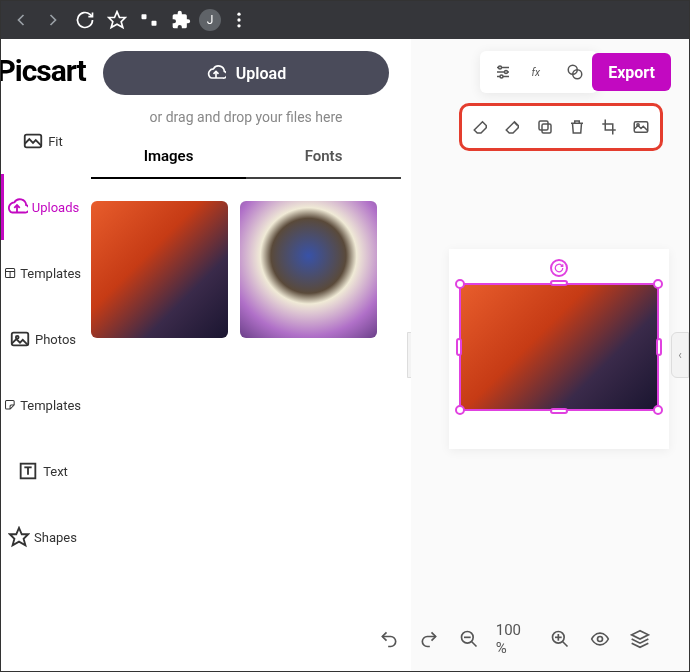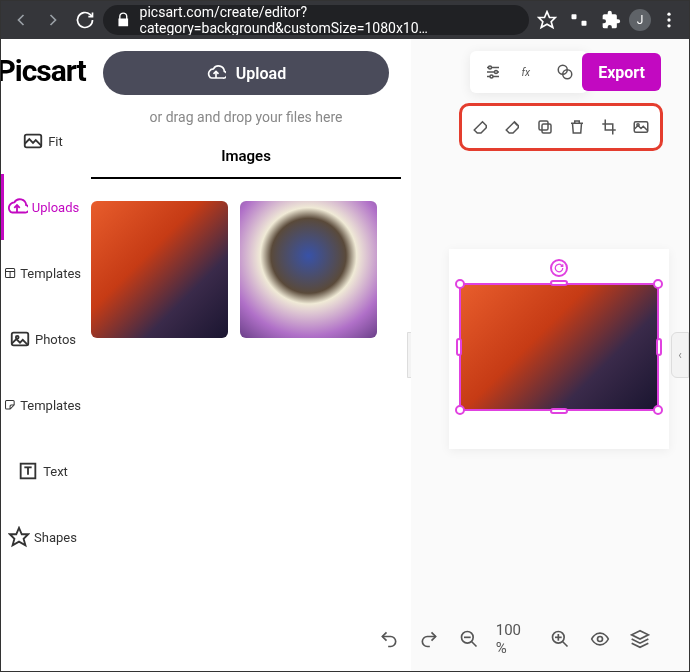--- a/index.html
+++ b/index.html
@@ -24,21 +24,21 @@
 .drag-text { text-align:center; color:#888; font-size:14px; margin: 14px 0 10px 0;}
 .tabs { display:flex; }
 .tab { flex:1; text-align:center; padding: 12px 0; font-size:15px; font-weight:600; color:#555; border-bottom: 2px solid #404040; cursor:pointer; }
 .tab.active { color:#000; border-bottom-color:#000; }
 .thumbs { display:flex; gap:12px; margin-top: 22px; }
 .thumb { width:137px; height:137px; border-radius:6px; background:#aaa; }
 .thumb1 { background: linear-gradient(135deg, #e85d2c 0%, #c63b15 40%, #3a2a4a 70%, #1a1530 100%); }
 .thumb2 { background: radial-gradient(circle at 50% 40%, #3852a8 0%, #5a4a3a 35%, #f0ead6 45%, #b070c8 75%, #6a3f88 100%); }
 .panel-handle { position:absolute; right:-14px; top:50%; transform:translateY(-50%); width:18px; height:46px; background:#f3f3f3; border:1px solid #ddd; border-radius: 0 6px 6px 0; display:flex; align-items:center; justify-content:center; color:#888; font-size:12px; cursor:pointer; }
 
-.topbar { position:absolute; top: 12px; right: 28px; display:flex; gap: 0; align-items:center; }
+.topbar { position:absolute; top: 12px; right: 18px; display:flex; gap: 0; align-items:center; }
 .top-tools { background:#fff; border-radius:6px; box-shadow: 0 2px 12px rgba(0,0,0,0.08); display:flex; align-items:center; padding: 6px 8px; gap:6px; }
 .top-tools .ticon { width:30px; height:30px; display:flex; align-items:center; justify-content:center; color:#555; cursor:pointer; }
 .export-btn { background:#c209c1; color:#fff; border-radius:6px; height:38px; padding: 0 16px; display:flex; align-items:center; font-size:16px; font-weight:700; margin-left: -6px; cursor:pointer; }
 
 .toolbar2 { position:absolute; top: 64px; right: 26px; background:#fff; border:3px solid #e43d2e; border-radius:10px; display:flex; align-items:center; padding: 6px 4px; gap:2px; }
 .toolbar2 .ticon { width:30px; height:30px; display:flex; align-items:center; justify-content:center; color:#555; cursor:pointer; }
 
 .canvas { flex:1; position:relative; background:#fafafa; }
 .artboard { position:absolute; left:38px; top:210px; width:220px; height:200px; background:#fff; box-shadow:0 2px 10px rgba(0,0,0,0.06); }
 .sel { position:absolute; left:48px; top:244px; width:200px; height:128px; border:2px solid #e041e0; }
@@ -69,26 +69,20 @@
       <svg viewBox="0 0 24 24" fill="none" stroke="currentColor" stroke-width="2">
         <polyline points="9 18 15 12 9 6"></polyline>
       </svg>
     </div>
   <div class="bicon active">
       <svg viewBox="0 0 24 24" fill="none" stroke="currentColor" stroke-width="2">
         <path d="M21 12a9 9 0 1 1-3-6.7L21 8"></path>
         <polyline points="21 3 21 8 16 8"></polyline>
       </svg>
     </div>
-  <div class="url-box">
-    <svg width="14" height="14" viewBox="0 0 24 24" fill="currentColor">
-        <path d="M6 10V7a6 6 0 1 1 12 0v3h1v11H5V10h1zm2 0h8V7a4 4 0 1 0-8 0v3z"></path>
-      </svg>
-    <span>picsart.com/create/editor?category=background&amp;customSize=1080x10…</span>
-  </div>
   <div class="bicon active">
       <svg viewBox="0 0 24 24" fill="none" stroke="currentColor" stroke-width="2">
         <polygon points="12 2 15 9 22 9 17 14 19 21 12 17 5 21 7 14 2 9 9 9"></polygon>
       </svg>
     </div>
   <div class="bicon active">
       <svg viewBox="0 0 24 24" fill="currentColor">
         <rect x="3" y="5" width="6" height="6" rx="1"></rect>
         <rect x="15" y="13" width="6" height="6" rx="1"></rect>
       </svg>
@@ -171,20 +165,21 @@
       <svg width="20" height="20" viewBox="0 0 24 24" fill="none" stroke="currentColor" stroke-width="2">
           <path d="M4 16a6 6 0 0 1 5-9 7 7 0 0 1 13 3 4 4 0 0 1-2 8H7a3 3 0 0 1-3-2"></path>
           <polyline points="9 13 12 10 15 13"></polyline>
           <line x1="12" y1="10" x2="12" y2="18"></line>
         </svg>
       <span>Upload</span>
     </div>
     <div class="drag-text">or drag and drop your files here</div>
     <div class="tabs">
       <div class="tab active">Images</div>
+      <div class="tab">Fonts</div>
     </div>
     <div class="thumbs">
       <div class="thumb thumb1"></div>
       <div class="thumb thumb2"></div>
     </div>
     <div class="panel-handle">‹</div>
   </div>
 
   <div class="canvas">
     <div class="artboard"></div>

